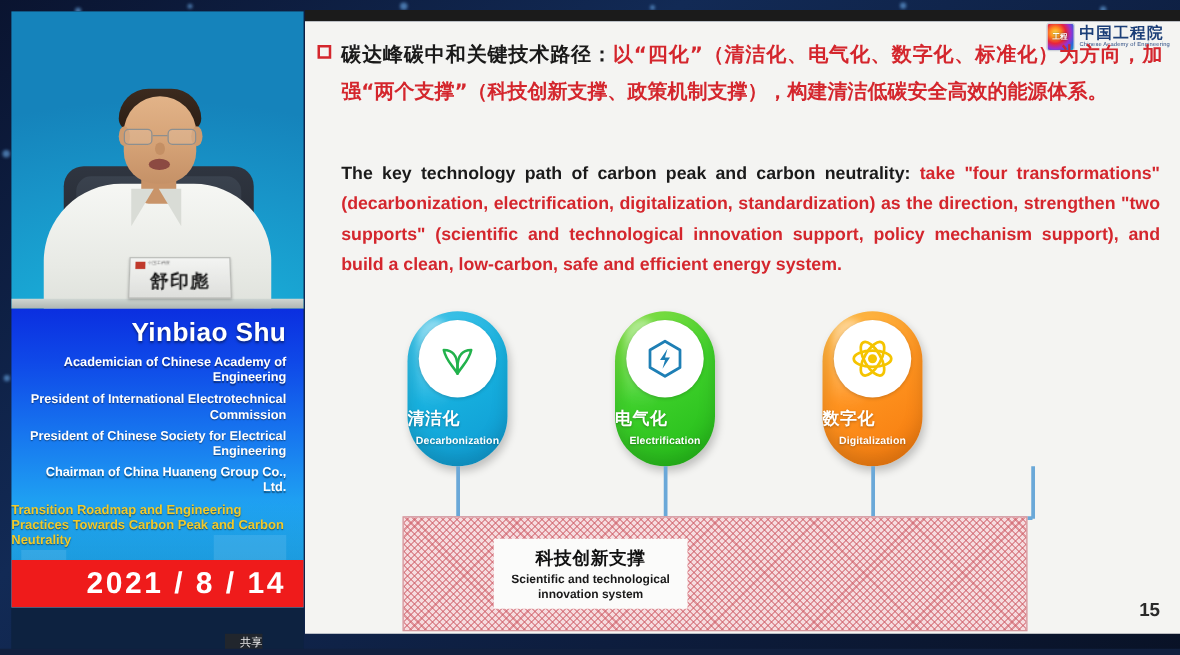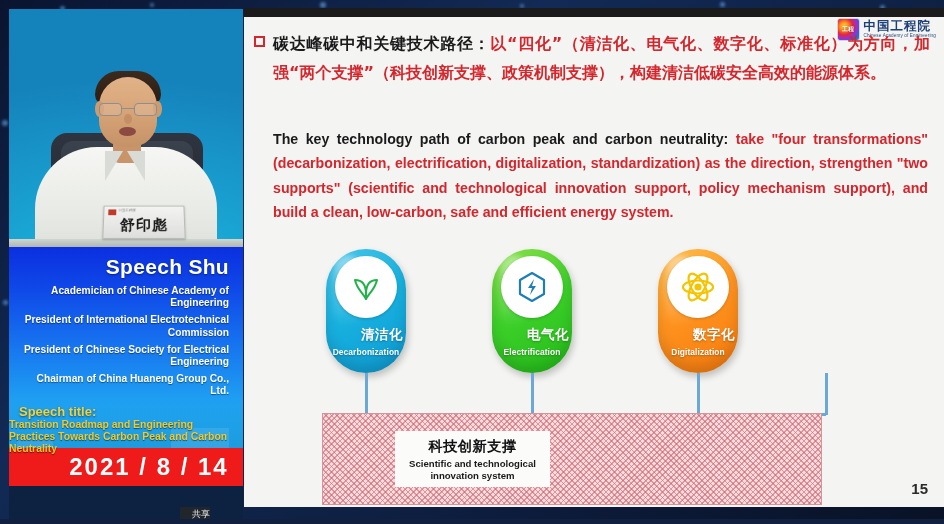--- a/index.html
+++ b/index.html
@@ -244,25 +244,24 @@
   }
   .pill .disc{
     position:absolute; left:9px; top:7px;
     width:62px; height:62px; border-radius:50%;
     background:#ffffff;
     display:flex; align-items:center; justify-content:center;
     box-shadow:0 1px 3px rgba(0,0,0,.18);
   }
   .pill .p-cn{
     position:absolute; left:0; right:0; top:77px;
-    text-align:center; color:#fff; font-weight:700;
+    color:#fff; font-weight:700;
     font-family:"DejaVu Sans",sans-serif;
     font-size:13.5px; letter-spacing:.5px;
     text-shadow:0 1px 2px rgba(0,0,0,.3);
-    margin-left:32px;
   }
   .pill .p-en{
     position:absolute; left:-8px; right:-8px; top:98px;
     text-align:center; color:#fff; font-weight:700;
     font-size:8.4px; letter-spacing:.1px;
     text-shadow:0 1px 2px rgba(0,0,0,.3);
   }
   .pill.blue  { left:0px;   background:linear-gradient(150deg,#47c7ea 0%,#18b2e0 45%,#0e9ad2 100%); }
   .pill.green { left:166px; background:linear-gradient(150deg,#8ee24a 0%,#3fd12b 45%,#22bb18 100%); }
   .pill.orange{ left:332px; background:linear-gradient(150deg,#ffc14d 0%,#ff9420 45%,#f57a0d 100%); }
@@ -350,30 +349,29 @@
       <div class="nameplate">
         <div class="np-logo"></div>
         <div class="np-logo-txt">中国工程院</div>
         <div class="np-name">舒印彪</div>
       </div>
     </div>
 
     <div id="speaker-card">
       <div class="skyline"></div>
 
-      <div class="sp-name">Speech Shu</div>
+      <div class="sp-name">Yinbiao Shu</div>
 
       <div class="sp-titles">
         <p>Academician of Chinese Academy of Engineering</p>
         <p>President of International Electrotechnical Commission</p>
         <p>President of Chinese Society for Electrical Engineering</p>
         <p>Chairman of China Huaneng Group Co., Ltd.</p>
       </div>
 
-      <div class="sp-speechtitle-label">Speech title:</div>
       <div class="sp-speechtitle">Transition Roadmap and Engineering Practices Towards Carbon Peak and Carbon Neutrality</div>
 
       <div id="date-bar">
         <span class="dt">2021 / 8 / 14</span>
       </div>
     </div>
   </div>
 
   <div id="slide-topbar"></div>
 

